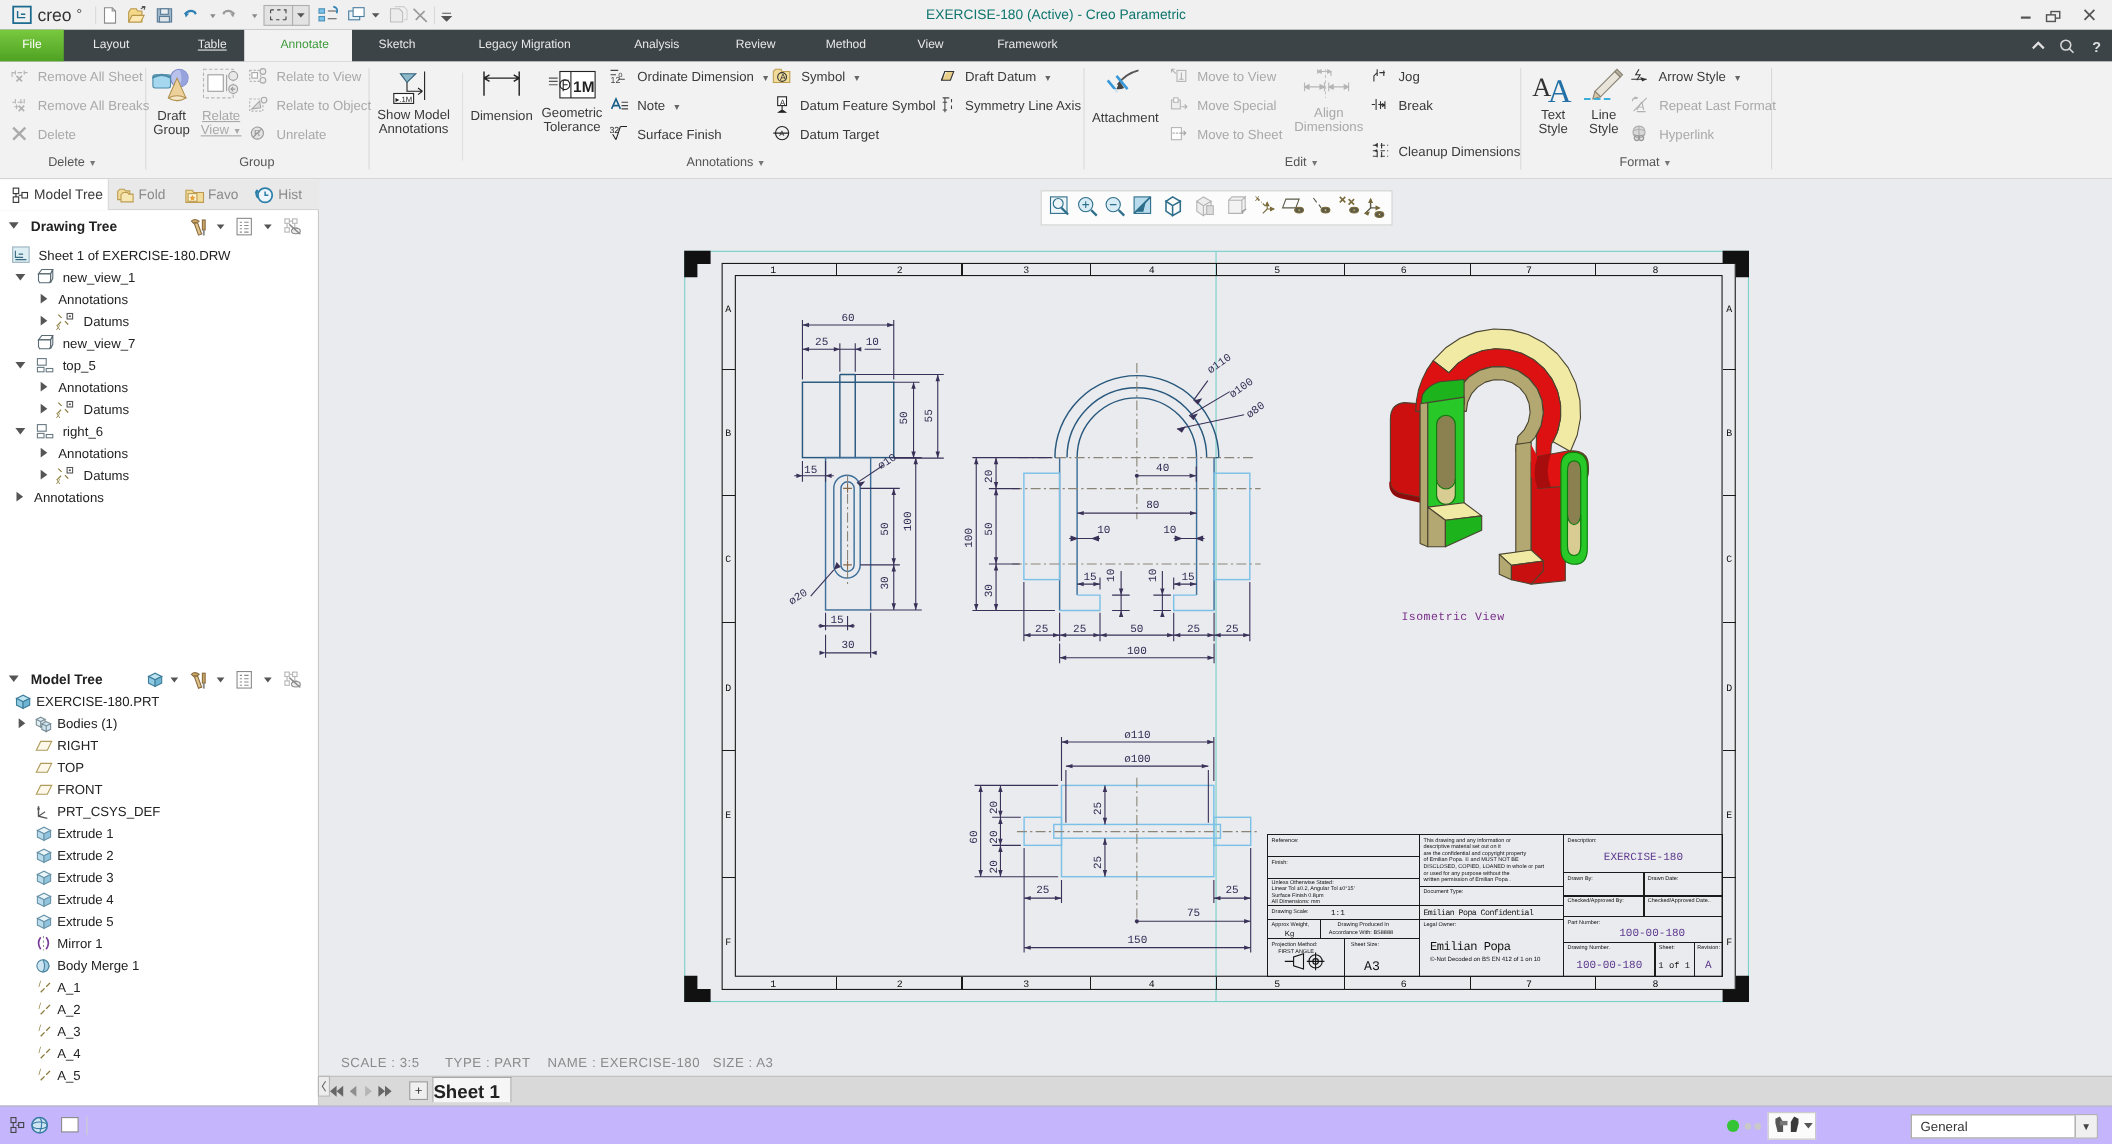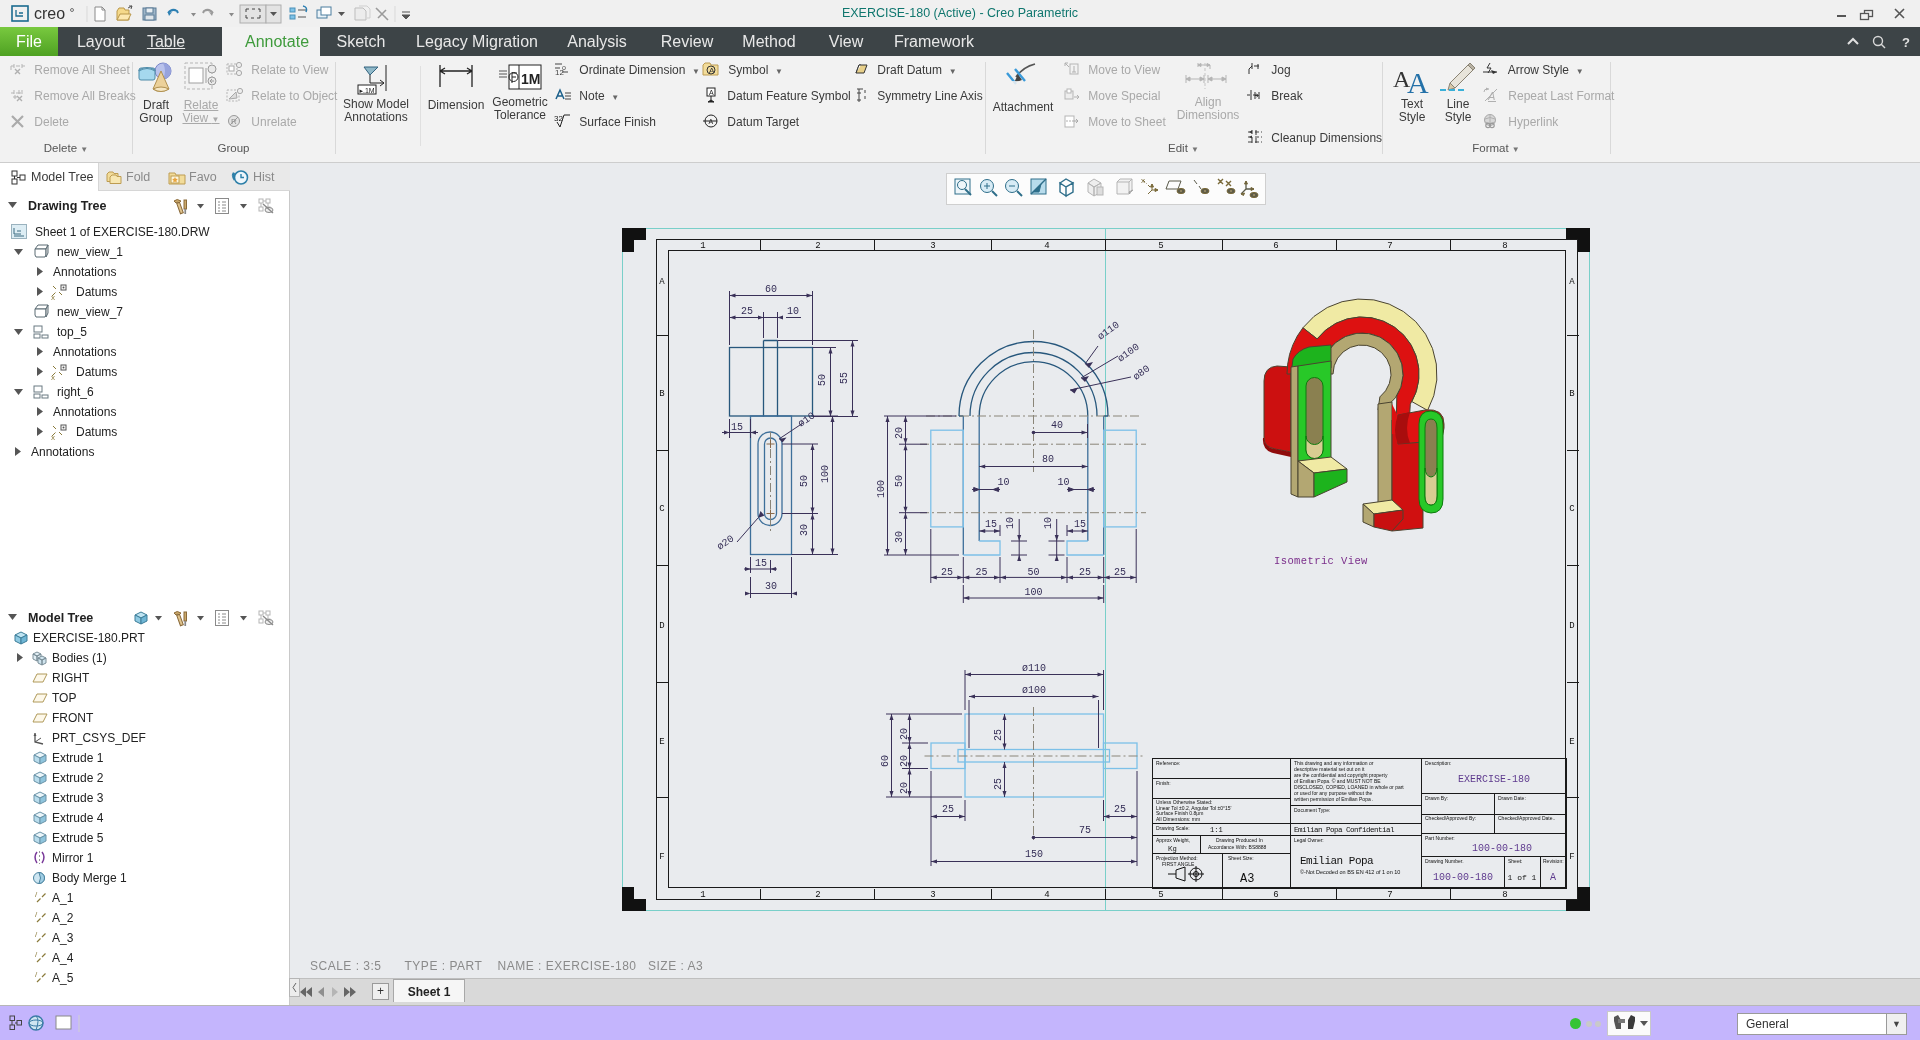--- a/index.html
+++ b/index.html
@@ -4,21 +4,21 @@
 <style>
 html,body{margin:0;padding:0;width:1920px;height:1040px;overflow:hidden;background:#fff;
  font-family:"Liberation Sans",sans-serif;}
 *{box-sizing:border-box;}
 .abs{position:absolute;}
 
 #titlebar{position:absolute;left:0;top:0;width:1920px;height:27px;background:#f0f0f0;}
 #titlebar .title{position:absolute;left:0;right:0;top:6px;text-align:center;font-size:12.5px;color:#0f766e;}
 
 #tabbar{position:absolute;left:0;top:27px;width:1920px;height:29px;background:#3d4447;}
-.rtab{position:absolute;top:0;height:29px;line-height:29px;font-size:16px;color:#e8e8e8;text-align:center;}
+.rtab{position:absolute;top:0;height:29px;line-height:29px;font-size:11px;color:#e8e8e8;text-align:center;}
 #tab-file{left:0;width:58px;background:linear-gradient(#79c93f,#4ea122);color:#fff;}
 #tab-annotate{background:#f2f2f2;color:#3f9b3c;padding-left:12px;}
 
 #ribbon{position:absolute;left:0;top:56px;width:1920px;height:107px;background:#f2f2f2;border-bottom:1px solid #cdcdcd;}
 .rdiv{position:absolute;top:6px;height:92px;width:1px;background:#d9d9d9;}
 .rlabel{position:absolute;top:86px;height:16px;font-size:11.5px;color:#555;text-align:center;}
 .rlabel .dn{font-size:8px;color:#777;}
 .ritem{position:absolute;height:18px;font-size:12px;color:#3a3a3a;white-space:nowrap;}
 .ritem.dis{color:#a9a9a9;}
 .ritem .ic{display:inline-block;vertical-align:-3px;margin-right:4px;}
@@ -28,21 +28,21 @@
 
 #panel{position:absolute;left:0;top:163px;width:290px;height:842px;background:#fff;border-right:1px solid #c9c9c9;}
 #ptabs{position:absolute;left:0;top:0;width:290px;height:28px;background:#e9e9e9;border-bottom:1px solid #d6d6d6;}
 .ptab{position:absolute;top:0;height:28px;line-height:28px;font-size:12.5px;color:#3a3a3a;}
 
 #canvas{position:absolute;left:290px;top:163px;width:1630px;height:842px;background:#e9ebee;}
 #gtoolbar{position:absolute;left:656px;top:10px;width:320px;height:32px;background:#fcfcfc;border:1px solid #cfcfcf;}
 #scaleline{position:absolute;left:20px;top:796px;font-size:12px;color:#8a8a8a;letter-spacing:0.5px;}
 
 #sheetbar{position:absolute;left:290px;top:978px;width:1630px;height:27px;background:#d9d9d9;border-top:1px solid #bfbfbf;}
-#sheettab{position:absolute;left:103px;top:0;width:72px;height:23px;background:#f6f6f6;border:1px solid #a8a8a8;border-bottom:none;font-size:12px;font-weight:bold;color:#222;text-align:center;line-height:25px;}
+#sheettab{position:absolute;left:103px;top:0;width:72px;height:23px;background:#f6f6f6;border:1px solid #a8a8a8;border-bottom:none;font-size:17px;font-weight:bold;color:#222;text-align:left;line-height:25px;}
 #statusbar{position:absolute;left:0;top:1005px;width:1920px;height:35px;background:#c4b5fd;border-top:1px solid #b7b7b7;}
 #gencombo{position:absolute;left:1737px;top:7px;width:170px;height:22px;background:#fff;border:1px solid #9a9a9a;font-size:12px;color:#333;line-height:20px;padding-left:8px;}
 #gencombo .dd{position:absolute;right:0;top:0;width:20px;height:20px;border-left:1px solid #9a9a9a;background:#f0f0f0;text-align:center;color:#444;font-size:9px;line-height:20px;}
 </style>
 </head>
 <body>
 
 <div id="titlebar">
   <div class="title">EXERCISE-180 (Active) - Creo Parametric</div>
   <svg class="abs" style="left:10px;top:4px" width="780" height="20" viewBox="0 0 780 20">
@@ -97,21 +97,21 @@
     <rect x="27.5" y="4.5" width="8" height="6" fill="none" stroke="#555" stroke-width="1.3"></rect>
     <path d="M25 11.5 v-4 h-1.5 v6 h8 v-2 z" fill="#555" stroke="none"></path>
     <rect x="23.5" y="7.5" width="8" height="6" fill="#f0f0f0" stroke="#555" stroke-width="1.3"></rect>
     <path d="M58 3 l9 9 m0 -9 l-9 9" stroke="#555" stroke-width="1.6"></path>
   </svg>
 </div>
 
 <div id="tabbar">
   <div class="rtab" id="tab-file">File</div>
   <div class="rtab" style="left:70px;width:62px;">Layout</div>
-  <div class="rtab" style="left:136px;width:60px;text-decoration:underline;">Table</div>
+  <div class="rtab" style="left:163px;width:60px;text-decoration:underline;">Table</div>
   <div class="rtab" id="tab-annotate" style="left:222px;width:98px;">Annotate</div>
   <div class="rtab" style="left:330px;width:62px;">Sketch</div>
   <div class="rtab" style="left:412px;width:130px;">Legacy Migration</div>
   <div class="rtab" style="left:558px;width:78px;">Analysis</div>
   <div class="rtab" style="left:652px;width:70px;">Review</div>
   <div class="rtab" style="left:738px;width:62px;">Method</div>
   <div class="rtab" style="left:818px;width:56px;">View</div>
   <div class="rtab" style="left:888px;width:92px;">Framework</div>
   <svg class="abs" style="right:6px;top:6px" width="72" height="18" viewBox="0 0 72 18">
     <path d="M6 11 l5 -5 l5 5" fill="none" stroke="#e0e0e0" stroke-width="2"></path>
@@ -124,20 +124,21 @@
 <div id="ribbon">
 
   <div class="rdiv" style="left:132px"></div>
   <div class="rdiv" style="left:335px"></div>
   <div class="rdiv" style="left:985px"></div>
   <div class="rdiv" style="left:1382px"></div>
   <div class="rdiv" style="left:1610px"></div>
 
   <div class="rlabel" style="left:0;width:132px">Delete <span class="dn">▼</span></div>
   <div class="rlabel" style="left:132px;width:203px">Group</div>
+  <div class="rlabel" style="left:335px;width:650px">Annotations <span class="dn">▼</span></div>
   <div class="rlabel" style="left:985px;width:397px">Edit <span class="dn">▼</span></div>
   <div class="rlabel" style="left:1382px;width:228px">Format <span class="dn">▼</span></div>
 
   <div class="ritem dis" style="left:10px;top:5px;">
     <svg class="ic" width="17" height="16" viewBox="0 0 17 16">
         <path d="M1 9 v-4 l3 0 m2 0 h4 m2 0 h3 M4 3 v4 m8 -4 v4" stroke="#b5b5b5" fill="none"></path>
         <path d="M5 8 l5 5 m0 -5 l-5 5" stroke="#b0b0b0" stroke-width="1.4" fill="none"></path>
       </svg>
     <span>Remove All Sheet</span>
   </div>

